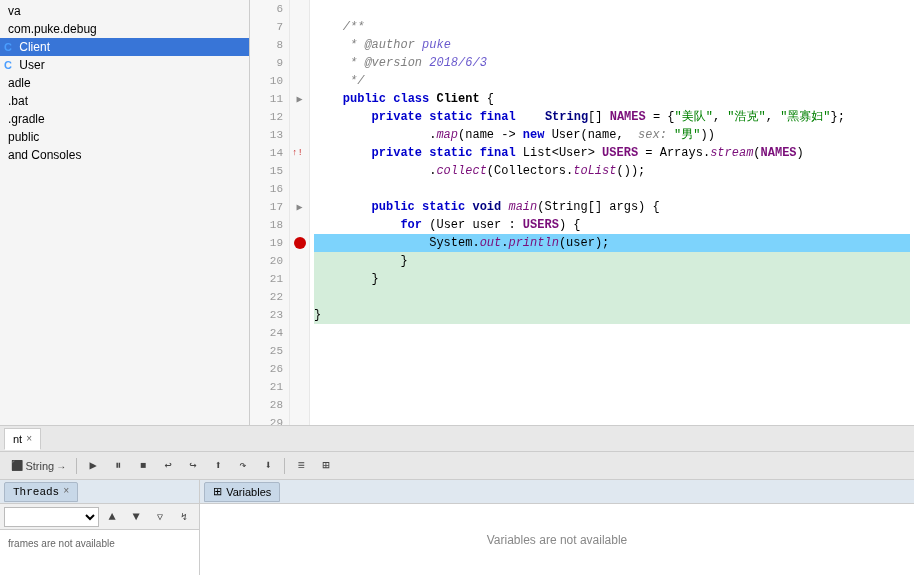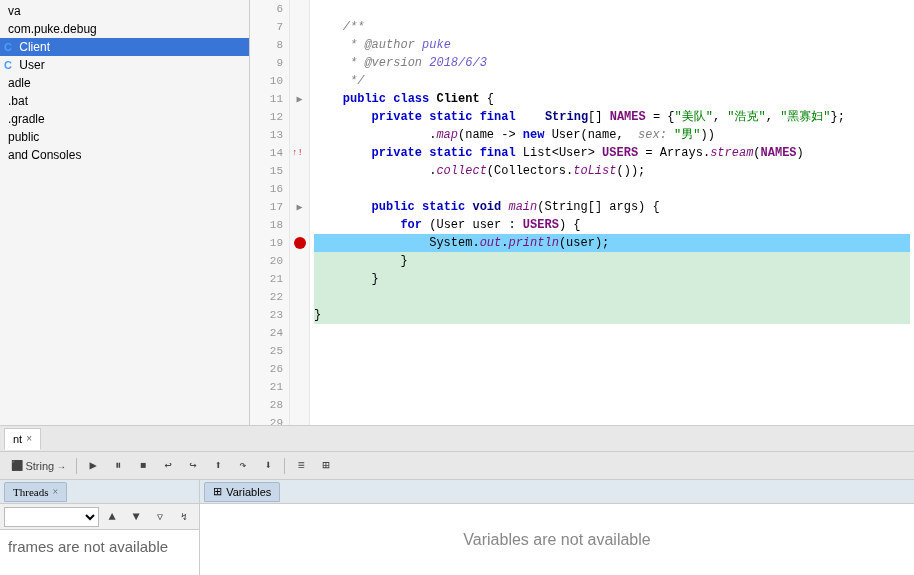--- a/index.html
+++ b/index.html
@@ -43,31 +43,31 @@
     .type { color: #000080; font-weight: bold; margin-left: 22px; }
     .field { color: #7a0e7a; font-weight: bold; }
 
     
     .bottom-panel { display: flex; flex-direction: column; background: #14b8a6; border-top: 1px solid #ccc; height: 150px; flex-shrink: 0; }
     .toolbar-sep { width: 1px; height: 16px; background: #bbb; margin: 0 2px; }
 
     .panel-content { display: flex; flex: 1; overflow: hidden; }
 
     .threads-panel { width: 200px; background: #fff; border-right: 1px solid #ccc; display: flex; flex-direction: column; }
-    .threads-tab-bar { display: flex; align-items: center; background: #e0e8f0; border-bottom: 1px solid #ccc; height: 24px; padding: 0 4px; font-family: Liberation Serif, serif; font-size: 11px; }
+    .threads-tab-bar { display: flex; align-items: center; background: #e0e8f0; border-bottom: 1px solid #ccc; height: 24px; padding: 0 4px; font-family: Liberation Mono, monospace; font-size: 11px; }
     .threads-tab { display: flex; align-items: center; padding: 2px 8px; background: #c8d8e8; border: 1px solid #aab8c8; cursor: pointer; height: 20px; border-radius: 2px 2px 0 0; }
     .threads-tab .close-x { margin-left: 4px; font-size: 10px; color: #666; }
     .threads-toolbar { display: flex; align-items: center; background: #f0f0f0; border-bottom: 1px solid #ccc; padding: 2px 4px; gap: 2px; height: 26px; }
     .threads-content { flex: 1; overflow: auto; padding: 4px; font-family: Arial, sans-serif; font-size: 11px; color: #666; }
-    .frames-text { font-size: 15px; font-family: Arial, sans-serif; color: #666; padding: 4px; }
+    .frames-text { font-size: 10px; font-family: Arial, sans-serif; color: #666; padding: 4px; }
 
     .variables-panel { flex: 1; background: #fff; display: flex; flex-direction: column; }
     .variables-tab-bar { display: flex; align-items: center; background: #e0e8f0; border-bottom: 1px solid #ccc; height: 24px; padding: 0 4px; font-family: Arial, sans-serif; font-size: 11px; }
     .variables-tab { display: flex; align-items: center; padding: 2px 8px; background: #c8d8e8; border: 1px solid #aab8c8; cursor: pointer; height: 20px; border-radius: 2px 2px 0 0; }
-    .variables-content { flex: 1; display: flex; align-items: center; justify-content: center; color: #888; font-family: Arial, sans-serif; font-size: 16px; }
+    .variables-content { flex: 1; display: flex; align-items: center; justify-content: center; color: #888; font-family: Arial, sans-serif; font-size: 12px; }
 
     .debug-tab-bar { display: flex; align-items: center; background: #e8e8e8; border-bottom: 1px solid #ccc; height: 26px; padding: 0 4px; font-family: Arial, sans-serif; font-size: 11px; }
     .debug-tab { display: flex; align-items: center; padding: 2px 8px; cursor: pointer; border: 1px solid transparent; height: 22px; }
     .debug-tab.active { background: #fff; border-color: #ccc; border-bottom-color: #fff; }
     .debug-tab .close-x { margin-left: 4px; font-size: 10px; color: #666; }
     .debug-toolbar { display: flex; align-items: center; background: #e8e8e8; border-bottom: 1px solid #ccc; padding: 2px 6px; gap: 3px; height: 28px; }
     .debug-btn { display: flex; align-items: center; justify-content: center; cursor: pointer; width: 22px; height: 22px; border: 1px solid transparent; border-radius: 2px; font-size: 12px; color: #444; }
   </style>
 </head>
 <body>

